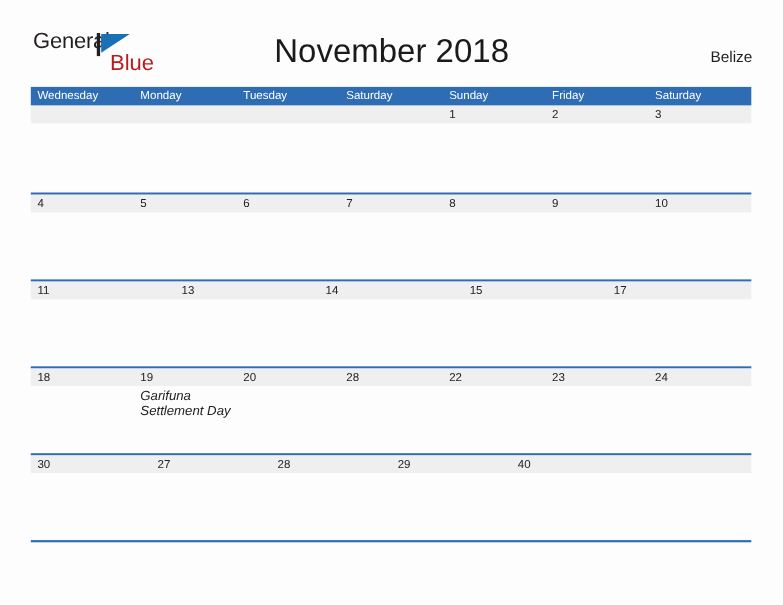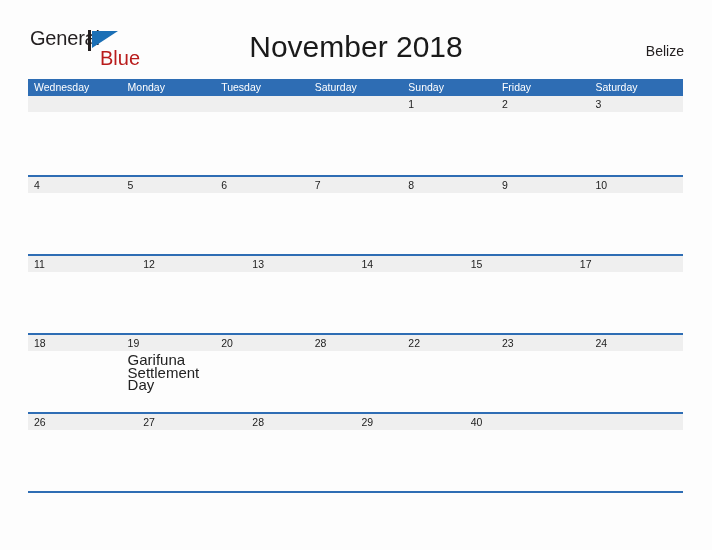--- a/index.html
+++ b/index.html
@@ -150,24 +150,25 @@
     font-size: 10.5px;
     line-height: 16px;
     color: #222222;
     height: 16px;
   }
   .events {
     position: relative;
     padding-top: 3px;
   }
   .event {
-    font-size: 15px;
+    font-size: 12px;
     line-height: 12.5px;
     color: #222222;
     max-width: 88px;
+    font-style: italic;
   }
   .cal-bottom {
     border-top: 2px solid #2e6db4;
     height: 0;
   }
 </style>
 </head>
 <body>
 
 <div class="page">
@@ -254,23 +255,20 @@
             </div>
           </div>
         </div>
         <div class="week">
           <div class="week-band"></div>
           <div class="week-cells">
             <div class="cell">
               <div class="daynum">11</div>
             </div>
             <div class="cell">
-              <div class="daynum">12</div>
-            </div>
-            <div class="cell">
               <div class="daynum">13</div>
             </div>
             <div class="cell">
               <div class="daynum">14</div>
             </div>
             <div class="cell">
               <div class="daynum">15</div>
             </div>
             <div class="cell">
               <div class="daynum">17</div>
@@ -303,21 +301,21 @@
             </div>
             <div class="cell">
               <div class="daynum">24</div>
             </div>
           </div>
         </div>
         <div class="week">
           <div class="week-band"></div>
           <div class="week-cells">
             <div class="cell">
-              <div class="daynum">26</div>
+              <div class="daynum">30</div>
             </div>
             <div class="cell">
               <div class="daynum">27</div>
             </div>
             <div class="cell">
               <div class="daynum">28</div>
             </div>
             <div class="cell">
               <div class="daynum">29</div>
             </div>

